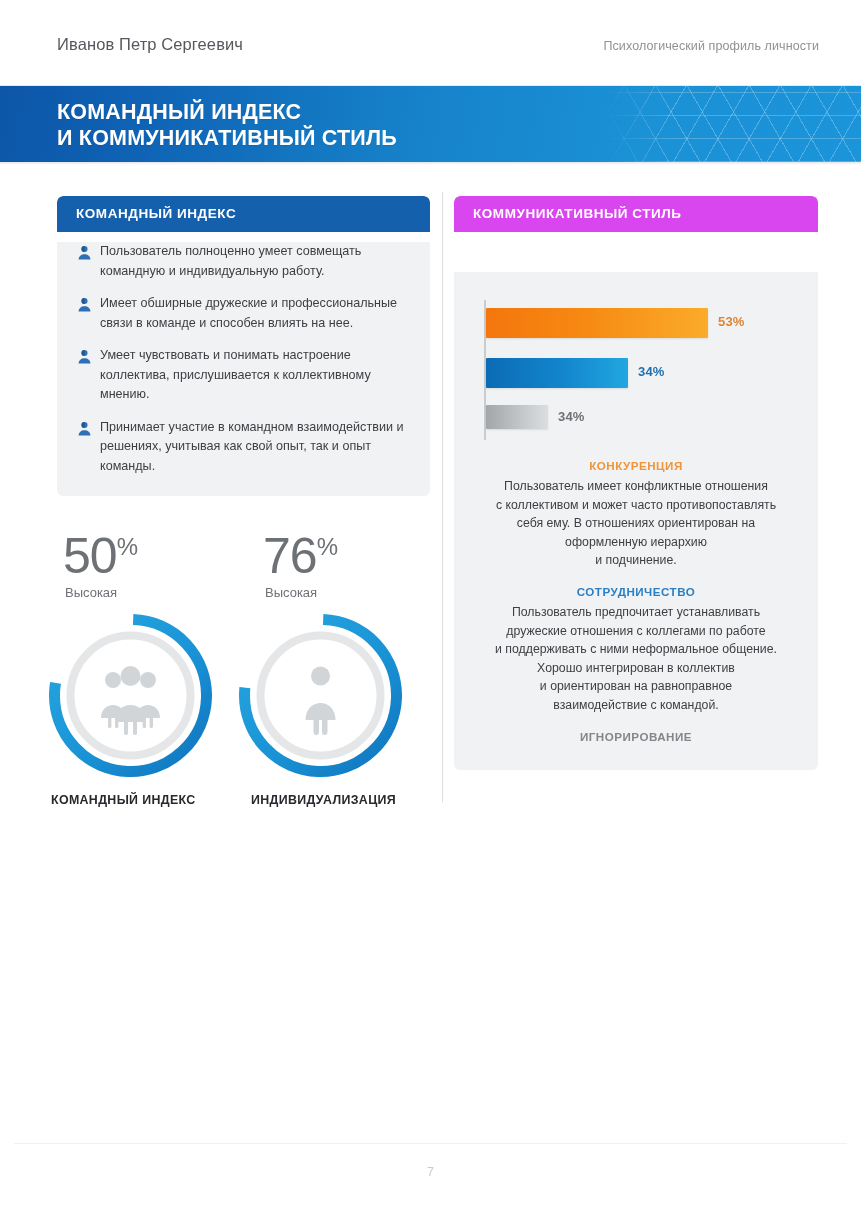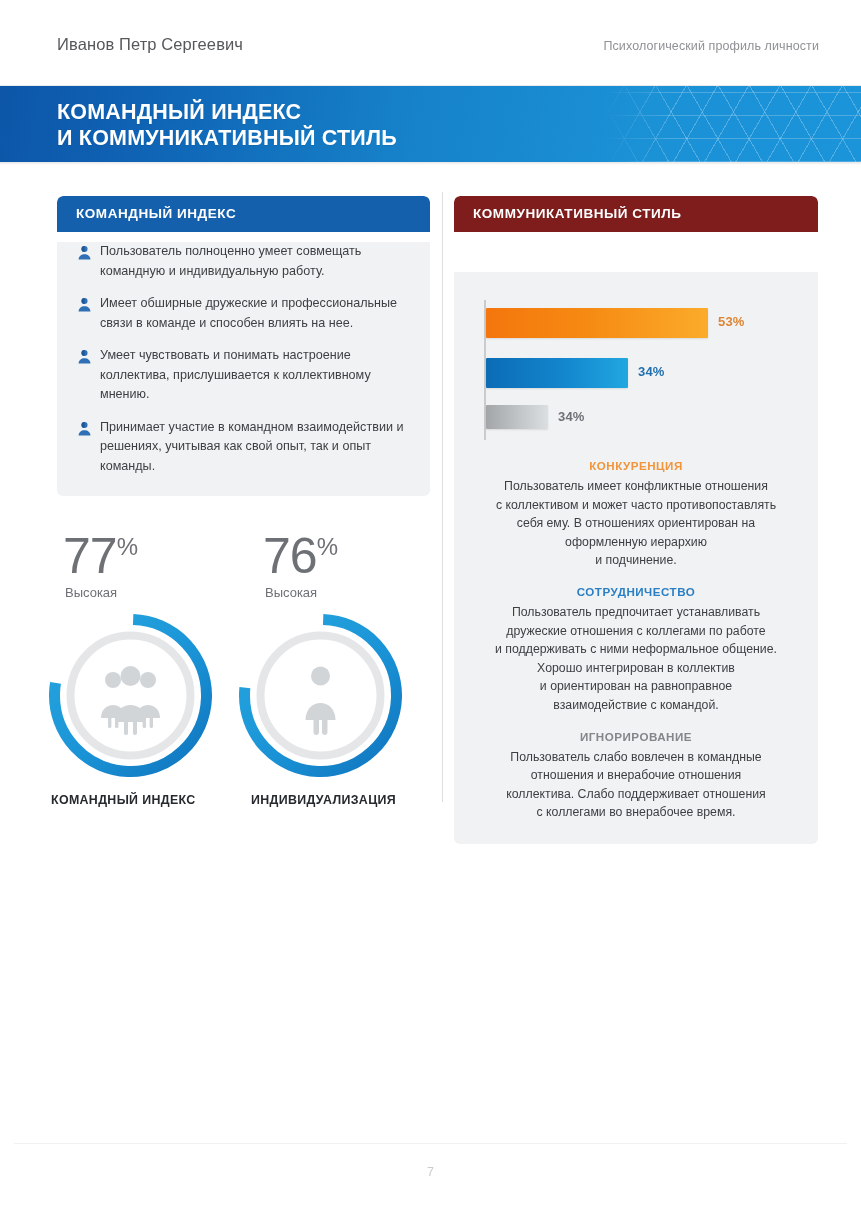--- a/index.html
+++ b/index.html
@@ -63,21 +63,21 @@
 
   
   .card{border-radius:6px;overflow:hidden;}
   .card-head{
     height:36px;line-height:36px;
     padding:0 0 0 19px;
     color:#fff;font-size:13.5px;font-weight:bold;letter-spacing:.55px;
     border-radius:6px 6px 0 0;
   }
   .card-head.blue{background:#1560ad;}
-  .card-head.orange{background:#7f1d1d;}
+  .card-head.orange{background:#d946ef;}
   .card-body{background:#f1f2f3;padding:0 22px 16px 19px;}
 
   
   .bullet{display:flex;margin:10px 0 13px 0;}
   .bullet:last-child{margin-bottom:4px;}
   .bullet .ico{flex:0 0 24px;padding-top:2px;}
   .bullet .txt{
     font-size:12.6px;line-height:19.5px;color:#3c3f43;
   }
 
@@ -215,21 +215,21 @@
           <span class="txt">Принимает участие в командном взаимодействии и решениях, учитывая как свой опыт, так и опыт команды.</span>
         </div>
 
       </div>
     </div>
   </div>
 
   <div class="stats">
 
     <div class="stat s1">
-      <div class="num"><span>77</span><span class="pc">%</span></div>
+      <div class="num"><span>50</span><span class="pc">%</span></div>
       <div class="sub">Высокая</div>
       <div class="donutwrap">
         <svg width="163" height="163" viewBox="0 0 163 163">
           <defs>
             <linearGradient id="g1" x1="1" y1="0" x2="0" y2="1">
               <stop offset="0%" stop-color="#27a8e0"></stop>
               <stop offset="55%" stop-color="#1a93d6"></stop>
               <stop offset="100%" stop-color="#0f73bd"></stop>
             </linearGradient>
           </defs>
@@ -319,24 +319,20 @@
           <p>Пользователь предпочитает устанавливать
 дружеские отношения с коллегами по работе
 и поддерживать с ними неформальное общение.
 Хорошо интегрирован в коллектив
 и ориентирован на равноправное
 взаимодействие с командой.</p>
         </div>
 
         <div class="sect">
           <h4 class="c-gray">ИГНОРИРОВАНИЕ</h4>
-          <p>Пользователь слабо вовлечен в командные
-отношения и внерабочие отношения
-коллектива. Слабо поддерживает отношения
-с коллегами во внерабочее время.</p>
         </div>
 
       </div>
     </div>
   </div>
 
   <div class="footrule"></div>
   <div class="pagenum">7</div>
 
 </div>

